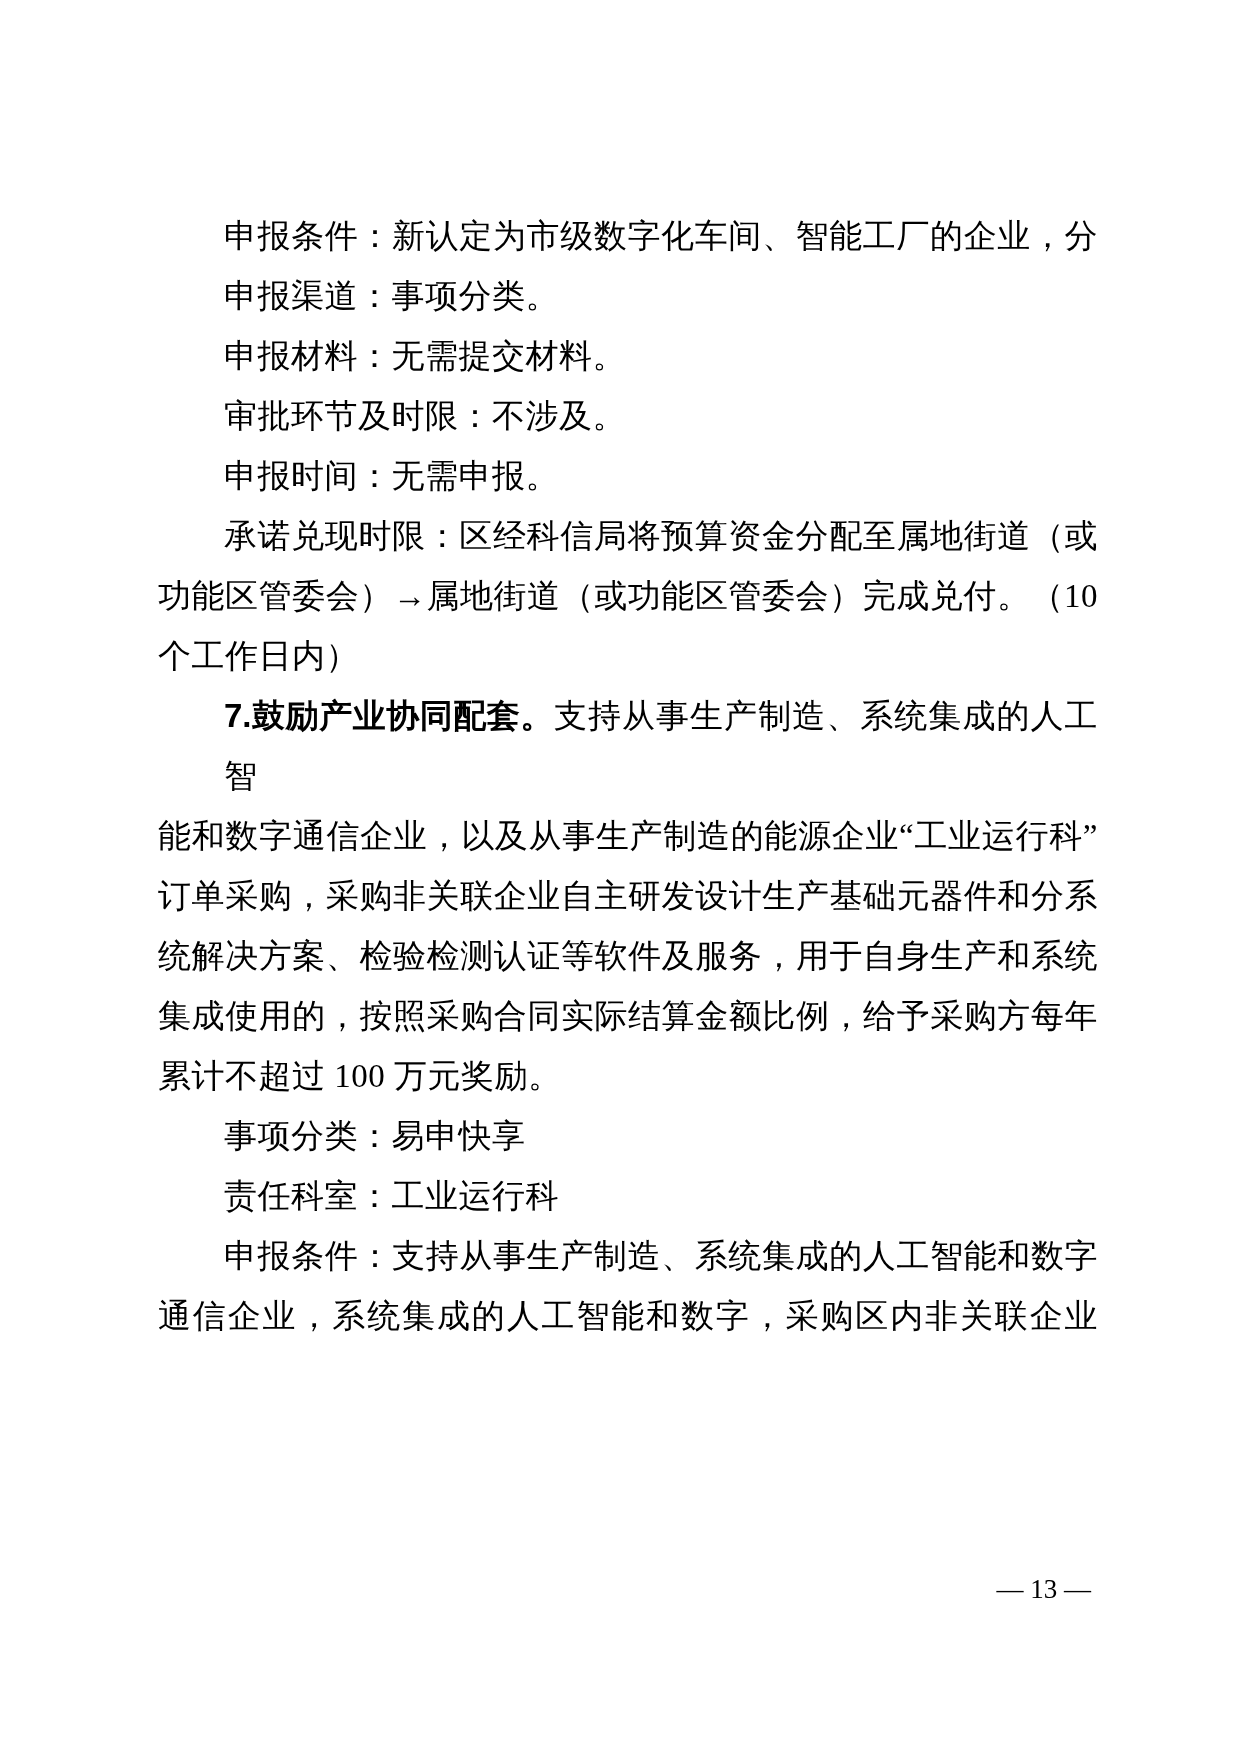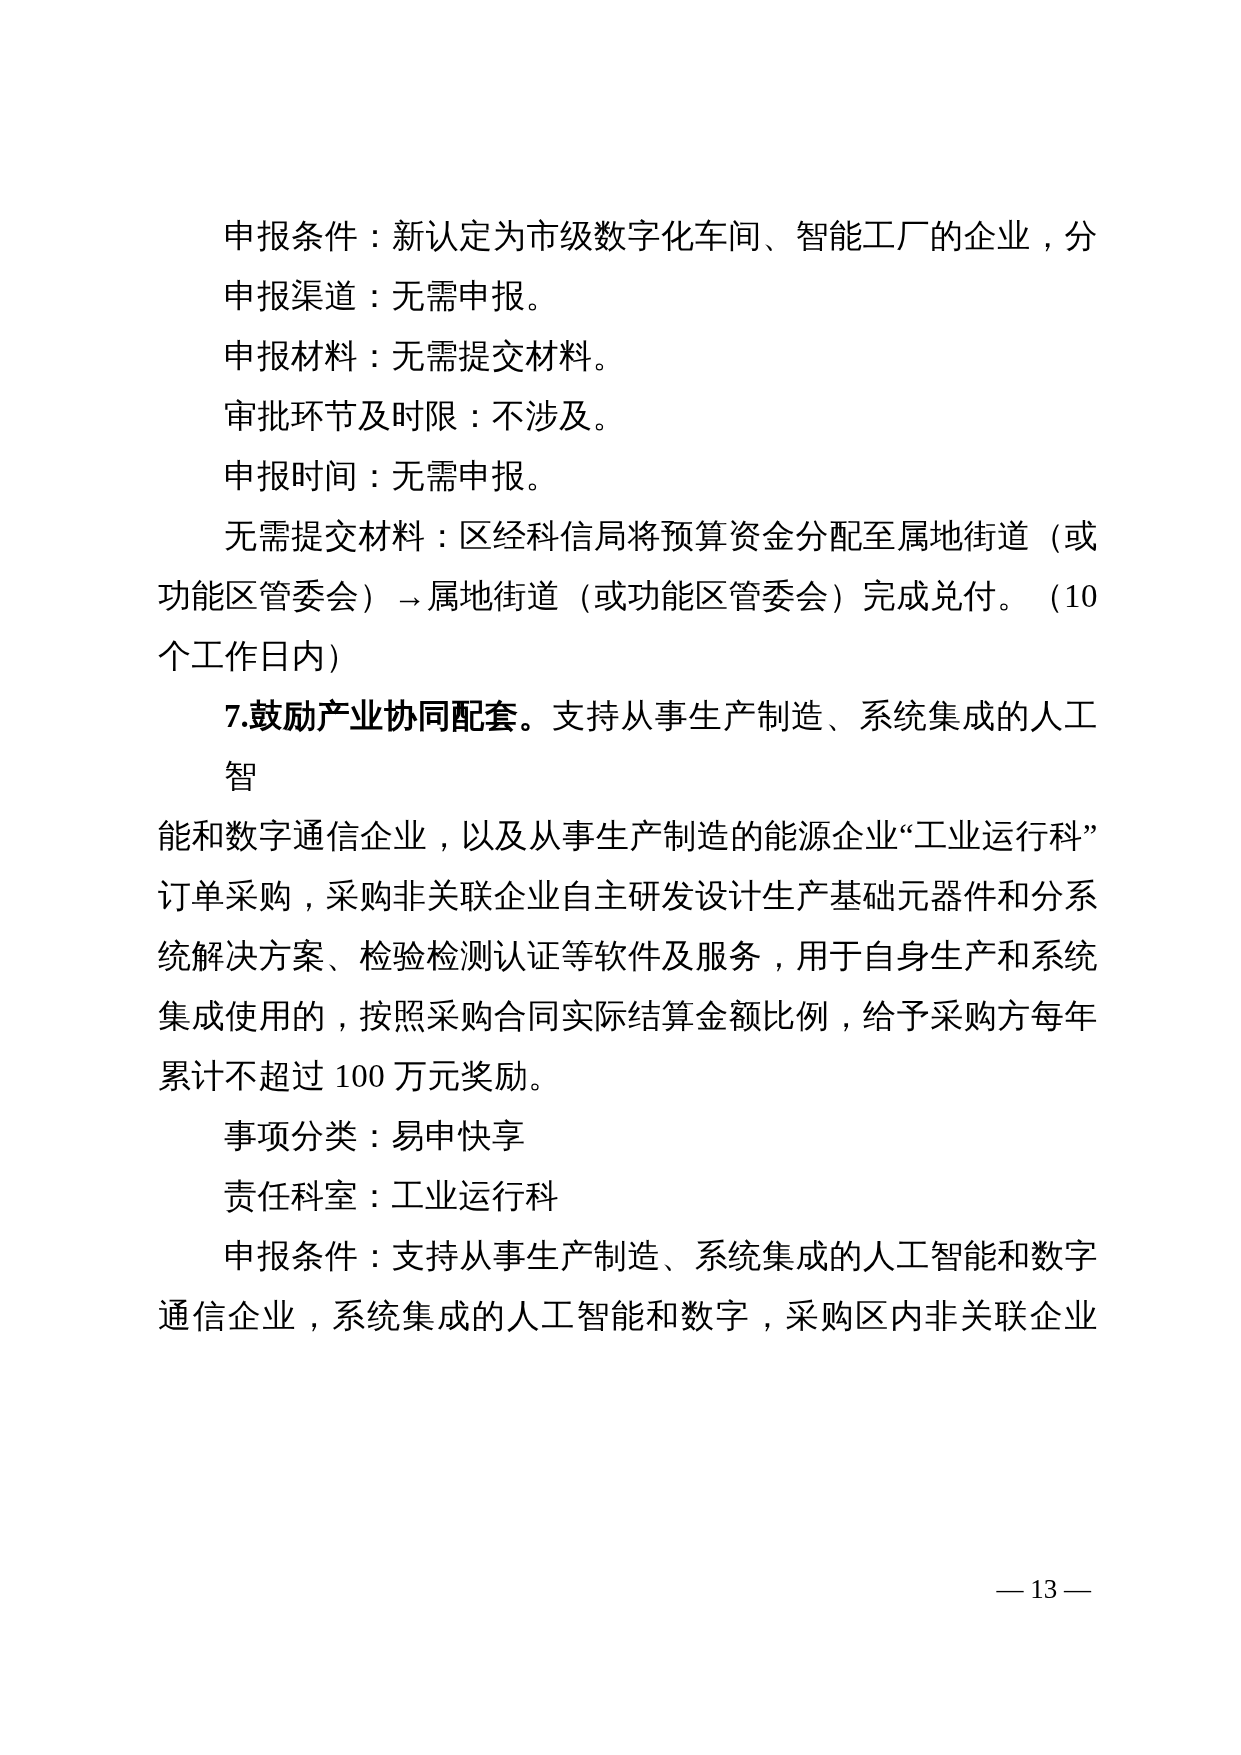--- a/index.html
+++ b/index.html
@@ -37,45 +37,45 @@
   }
   .line.indent {
     padding-left: 66px;
   }
   .line.fill {
     white-space: normal;
     text-align: justify;
     text-align-last: justify;
   }
   .heading-run {
-    font-family: Liberation Serif, serif;
+    font-family: Liberation Sans, sans-serif;
     font-weight: bold;
     letter-spacing: 0px;
   }
   .footer {
     position: absolute;
     top: 1572px;
     right: 150px;
     font-size: 27px;
     line-height: 34px;
     color: #000000;
   }
 </style>
 </head>
 <body>
 
 <div class="page">
   <div class="content">
 
   <div class="line indent fill"><span>申报条件：新认定为市级数字化车间、智能工厂的企业，分</span></div>
-      <div class="line indent"><span>申报渠道：无需申报。</span></div>
+      <div class="line indent"><span>申报渠道：事项分类。</span></div>
       <div class="line indent"><span>申报材料：无需提交材料。</span></div>
       <div class="line indent"><span>审批环节及时限：不涉及。</span></div>
       <div class="line indent"><span>申报时间：无需申报。</span></div>
-      <div class="line indent fill"><span>无需提交材料：区经科信局将预算资金分配至属地街道（或</span></div>
+      <div class="line indent fill"><span>承诺兑现时限：区经科信局将预算资金分配至属地街道（或</span></div>
       <div class="line fill"><span>功能区管委会）→属地街道（或功能区管委会）完成兑付。（10</span></div>
       <div class="line"><span>个工作日内）</span></div>
       <div class="line indent fill"><span class="heading-run">7.鼓励产业协同配套。</span><span>支持从事生产制造、系统集成的人工智</span></div>
       <div class="line fill"><span>能和数字通信企业，以及从事生产制造的能源企业“工业运行科”</span></div>
       <div class="line fill"><span>订单采购，采购非关联企业自主研发设计生产基础元器件和分系</span></div>
       <div class="line fill"><span>统解决方案、检验检测认证等软件及服务，用于自身生产和系统</span></div>
       <div class="line fill"><span>集成使用的，按照采购合同实际结算金额比例，给予采购方每年</span></div>
       <div class="line"><span>累计不超过 100 万元奖励。</span></div>
       <div class="line indent"><span>事项分类：易申快享</span></div>
       <div class="line indent"><span>责任科室：工业运行科</span></div>

